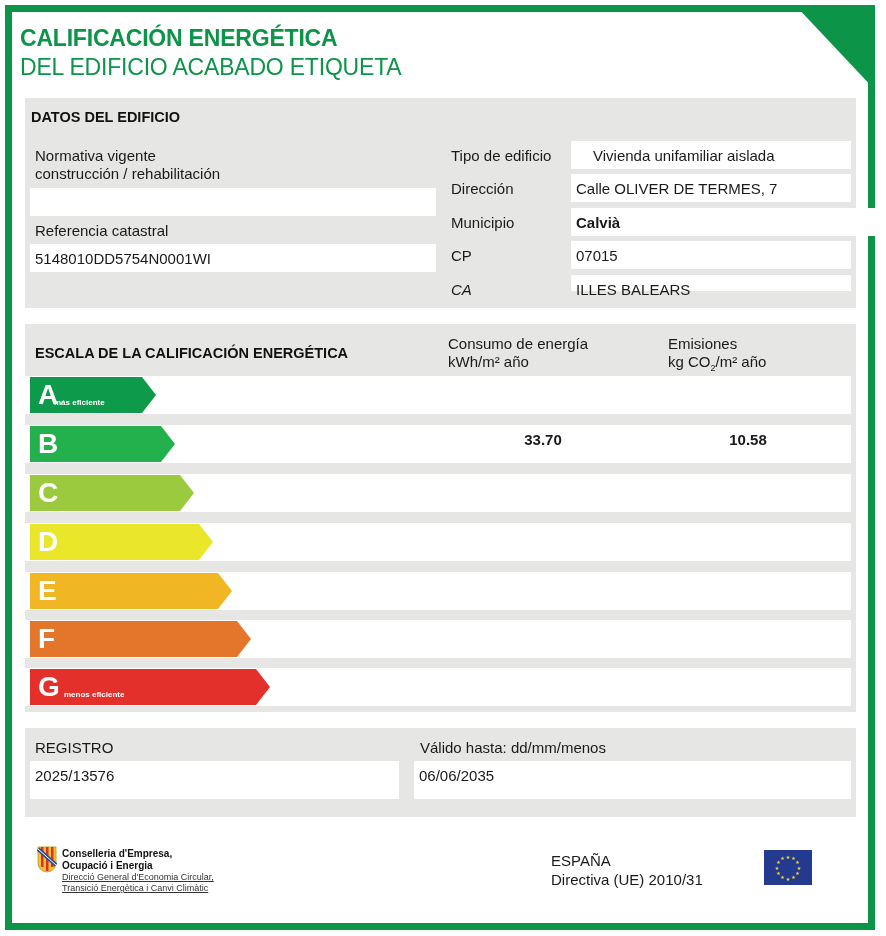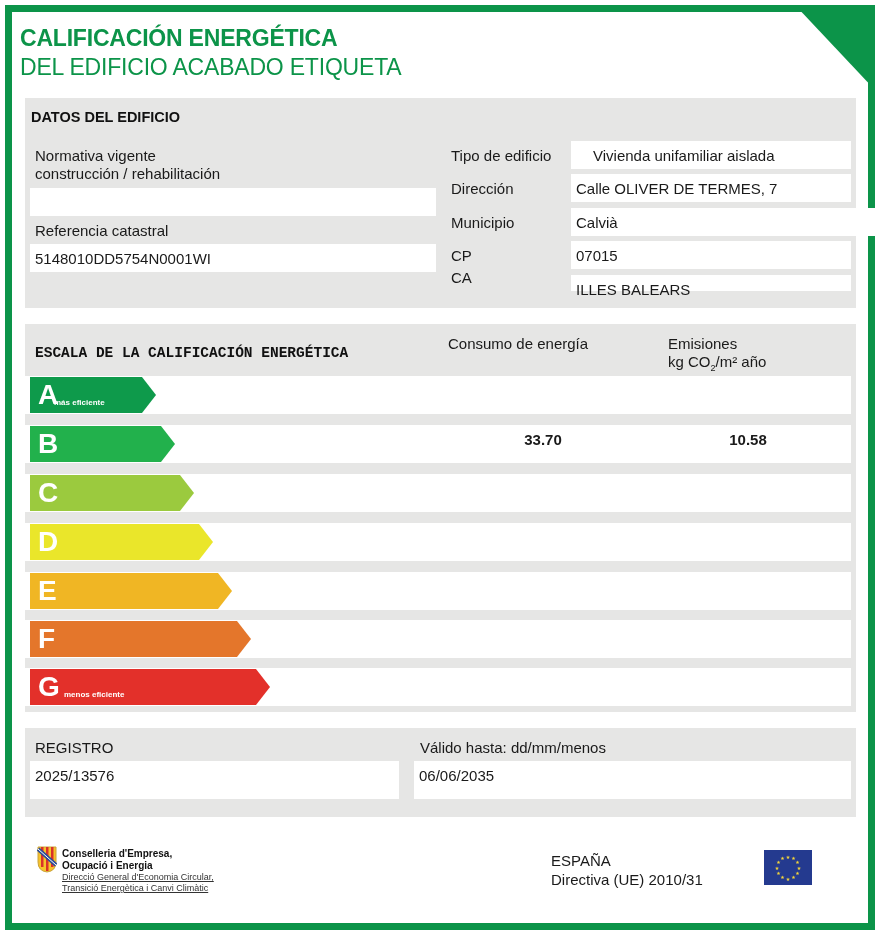--- a/index.html
+++ b/index.html
@@ -63,37 +63,38 @@
 <div>
   <div class="lbl" style="left:451px; top:147px;">Tipo de edificio</div>
   <div class="white" style="left:571px; top:141px; width:280px; height:28px;">
     <span class="val" style="left:5px; top:6px;margin-left:17px;">Vivienda unifamiliar aislada</span>
   </div>
   <div class="lbl" style="left:451px; top:180px;">Dirección</div>
   <div class="white" style="left:571px; top:174px; width:280px; height:28px;padding-left:36px;">
     <span class="val" style="left:5px; top:6px;">Calle OLIVER DE TERMES, 7</span>
   </div>
   <div class="lbl" style="left:451px; top:214px;">Municipio</div>
-  <div class="white" style="left:571px; top:208px; width:308px; height:28px;">
+  <div class="white" style="left:571px; top:208px; width:308px; height:28px;font-weight:bold;">
     <span class="val" style="left:5px; top:6px;">Calvià</span>
   </div>
   <div class="lbl" style="left:451px; top:247px;">CP</div>
   <div class="white" style="left:571px; top:241px; width:280px; height:28px;">
     <span class="val" style="left:5px; top:6px;">07015</span>
   </div>
-  <div class="lbl" style="left:451px; top:269px;">CA</div>
+  <div class="lbl" style="left:451px; top:281px;font-style:italic;">CA</div>
   <div class="white" style="left:571px; top:275px; width:280px; height:16px;">
     <span class="val" style="left:5px; top:6px;">ILLES BALEARS</span>
   </div>
 </div>
 
 <div class="panel" style="left:25px; top:324px; width:831px; height:388px;"></div>
-<div class="hd" style="left:35px; top:345px;font-family:Liberation Mono, monospace;">ESCALA DE LA CALIFICACIÓN ENERGÉTICA</div>
+<div class="hd" style="left:35px; top:345px;">ESCALA DE LA CALIFICACIÓN ENERGÉTICA</div>
 <div class="colhead" style="left:448px; top:335px; width:190px;">
   <div>Consumo de energía</div>
+  <div>kWh/m² año</div>
 </div>
 <div class="colhead" style="left:668px; top:335px; width:160px;">
   <div>Emisiones</div>
   <div><span>kg CO</span><sub style="font-size:9px;">2</sub><span>/m² año</span></div>
 </div>
 
 <div id="scale-rows">
     <div class="scale-row" style="top: 376px;"></div>
     <div class="arrow" style="top: 377px; width: 126px;">
       <svg width="126" height="36">

